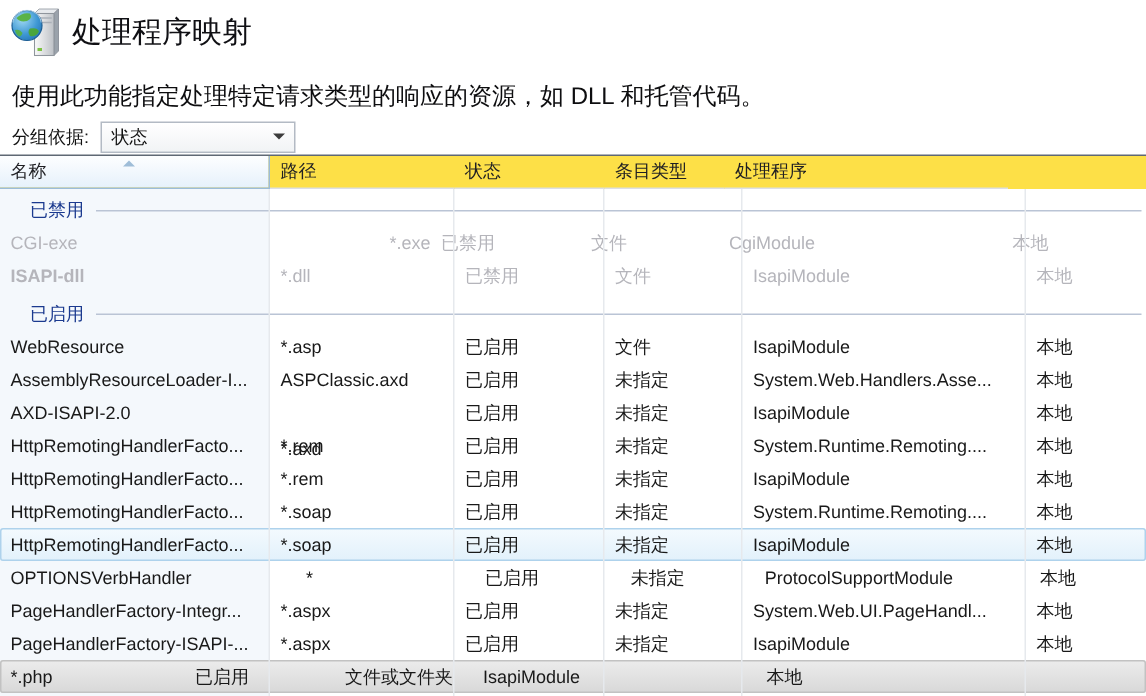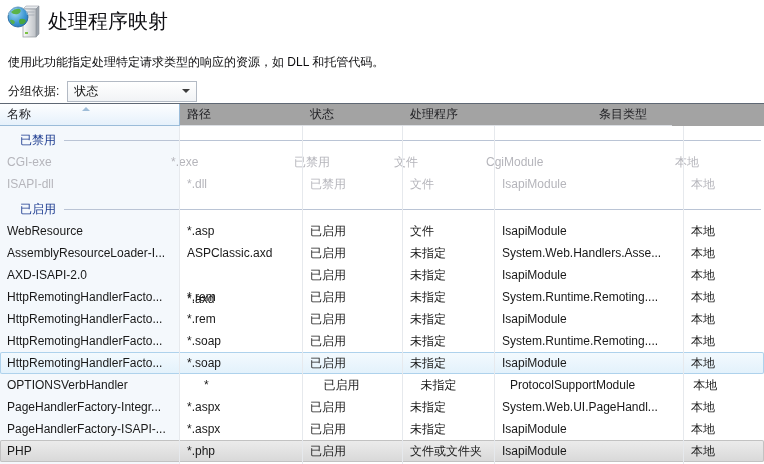--- a/index.html
+++ b/index.html
@@ -3,37 +3,37 @@
 <meta charset="utf-8">
 <style>
   html,body{margin:0;padding:0;}
   body{
     width:764px;height:464px;overflow:hidden;position:relative;
     background:#ffffff;color:#1a1a1a;
     font-family:"Liberation Sans","DejaVu Sans",sans-serif;font-size:12px;
   }
   .app-icon{position:absolute;left:7px;top:4px;width:38px;height:38px;}
   .page-title{position:absolute;left:48px;top:8px;font-size:20px;color:#101014;white-space:nowrap;}
-  .description{position:absolute;left:8px;top:54px;font-size:12px;color:#0d0d0f;white-space:nowrap;}
+  .description{position:absolute;left:8px;top:54px;font-size:16px;color:#0d0d0f;white-space:nowrap;}
   .toolbar{position:absolute;left:8px;top:80px;height:22px;display:flex;align-items:center;}
   .groupby-label{margin-right:8px;color:#111;}
   .dropdown{
     width:130px;height:21px;box-sizing:border-box;
     border:1px solid #b3bac4;background:linear-gradient(#ffffff,#f1f3f5);
     display:flex;align-items:center;padding:0 6px;cursor:default;
   }
   .dropdown .value{flex:1;color:#111;}
   .arrow-down{width:0;height:0;border-left:4px solid transparent;border-right:4px solid transparent;border-top:4px solid #3c3c3c;}
   .grid{
     position:absolute;left:0;top:103px;width:764px;height:361px;box-sizing:border-box;
     border-top:1px solid #5f6874;
   }
   .col-tint{position:absolute;left:0;top:22px;bottom:0;width:180px;background:#f4f8fc;}
   .vline{position:absolute;top:22px;bottom:0;width:1px;background:#e6e9ed;}
-  .grid-header{position:relative;height:22px;display:flex;background:#a3a3a3;}
+  .grid-header{position:relative;height:22px;display:flex;background:#fde047;}
   .hcell{
     position:relative;height:22px;line-height:21px;padding-left:7px;box-sizing:border-box;
     color:#1f1f23;border-bottom:1px solid #dcdfe4;white-space:nowrap;overflow:hidden;
   }
   .hcell.sorted{
     background:linear-gradient(#fdfeff,#e6f1fb);
     border-right:1px solid #9bbcd9;border-bottom:1px solid #9bbcd9;
   }
   .sort-caret{
     position:absolute;left:82px;top:3px;width:0;height:0;
@@ -87,38 +87,38 @@
     <span class="arrow-down"></span>
   </div>
 </div>
 
 <div class="grid">
   <div class="col-tint"></div>
   <div class="grid-header">
       <div class="hcell sorted" style="width: 180px;"><span>名称</span><i class="sort-caret"></i></div>
       <div class="hcell" style="width: 123px;"><span>路径</span></div>
       <div class="hcell" style="width: 100px;"><span>状态</span></div>
+      <div class="hcell" style="width: 80px;"><span>条目类型</span></div>
       <div class="hcell" style="width: 189px;"><span>处理程序</span></div>
-      <div class="hcell" style="width: 80px;"><span>条目类型</span></div>
     </div>
   <div class="grid-body">
       <div class="group-row">
         <span class="group-label">已禁用</span>
         <span class="group-line"></span>
       </div>
       <div class="grid-row disabled">
         <span class="cell" style="width: 164px;">CGI-exe</span>
-        <span class="cell" style="width: 123px;">*.exe</span>
+        <span class="cell" style="width: 123px; text-align: right;">*.exe</span>
         <span class="cell" style="width: 100px;">已禁用</span>
         <span class="cell" style="width: 92px;">文件</span>
         <span class="cell" style="width: 189px;">CgiModule</span>
         <span class="cell" style="width: 80px;">本地</span>
       </div>
       <div class="grid-row disabled">
-        <span class="cell" style="width: 180px;">ISAPI-dll</span>
+        <span class="cell" style="width: 180px; font-weight: bold;">ISAPI-dll</span>
         <span class="cell" style="width: 123px;">*.dll</span>
         <span class="cell" style="width: 100px;">已禁用</span>
         <span class="cell" style="width: 92px;">文件</span>
         <span class="cell" style="width: 189px;">IsapiModule</span>
         <span class="cell" style="width: 80px;">本地</span>
       </div>
       <div class="group-row">
         <span class="group-label">已启用</span>
         <span class="group-line"></span>
       </div>
@@ -196,21 +196,20 @@
       </div>
       <div class="grid-row">
         <span class="cell" style="width: 180px;">PageHandlerFactory-ISAPI-...</span>
         <span class="cell" style="width: 123px;">*.aspx</span>
         <span class="cell" style="width: 100px;">已启用</span>
         <span class="cell" style="width: 92px;">未指定</span>
         <span class="cell" style="width: 189px;">IsapiModule</span>
         <span class="cell" style="width: 80px;">本地</span>
       </div>
       <div class="grid-row selected">
-        <span class="cell" style="width: 180px;">PHP</span>
         <span class="cell" style="width: 123px;">*.php</span>
         <span class="cell" style="width: 100px;">已启用</span>
         <span class="cell" style="width: 92px;">文件或文件夹</span>
         <span class="cell" style="width: 189px;">IsapiModule</span>
         <span class="cell" style="width: 80px;">本地</span>
       </div>
     </div>
 <div class="vline" style="left: 179px;"></div>
     <div class="vline" style="left: 302px;"></div>
     <div class="vline" style="left: 402px;"></div>

